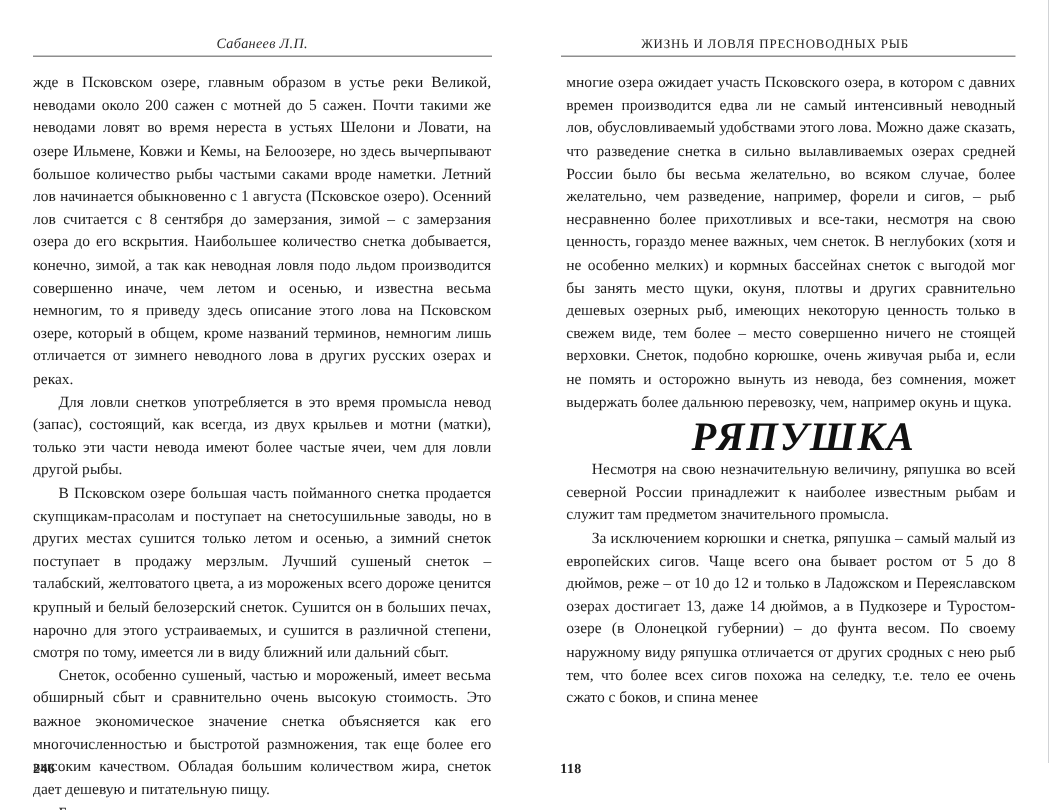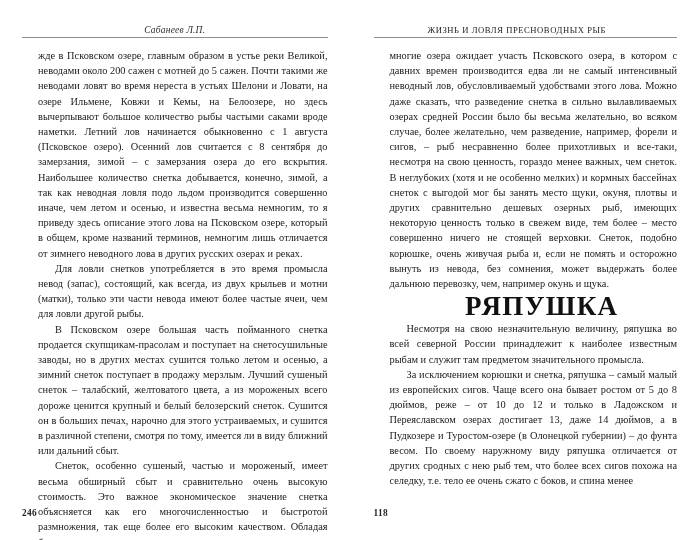--- a/index.html
+++ b/index.html
@@ -70,39 +70,40 @@
     position: absolute;
     top: 48px;
     bottom: 46px;
     font-size: 10.35px;
     line-height: 15.2px;
     text-align: justify;
     text-justify: inter-word;
     color: #1b1b1b;
     hyphens: manual;
   }
-  .page.left  .body { left: 22px; right: 22px; margin-left: 16px; }
-  .page.right .body { left: 40px; right: 22px; }
+  .page.left  .body { left: 22px; right: 22px; }
+  .page.right .body { left: 28px; right: 22px; }
 
   .body p {
     margin: 0;
     text-indent: 17px;
   }
   .body p.noindent { text-indent: 0; }
 
   
   .sect-title {
     margin: 25px 0 0 0;
     text-align: center;
     font-size: 27px;
     font-weight: bold;
     letter-spacing: 1.3px;
     line-height: 30px;
     text-indent: 0;
     color: #111111;
+    font-style: italic;
   }
   .sect-sub {
     margin: 1px 0 14px 0;
     text-align: center;
     font-size: 13px;
     line-height: 17px;
     text-indent: 0;
     color: #1d1d1d;
   }
 

